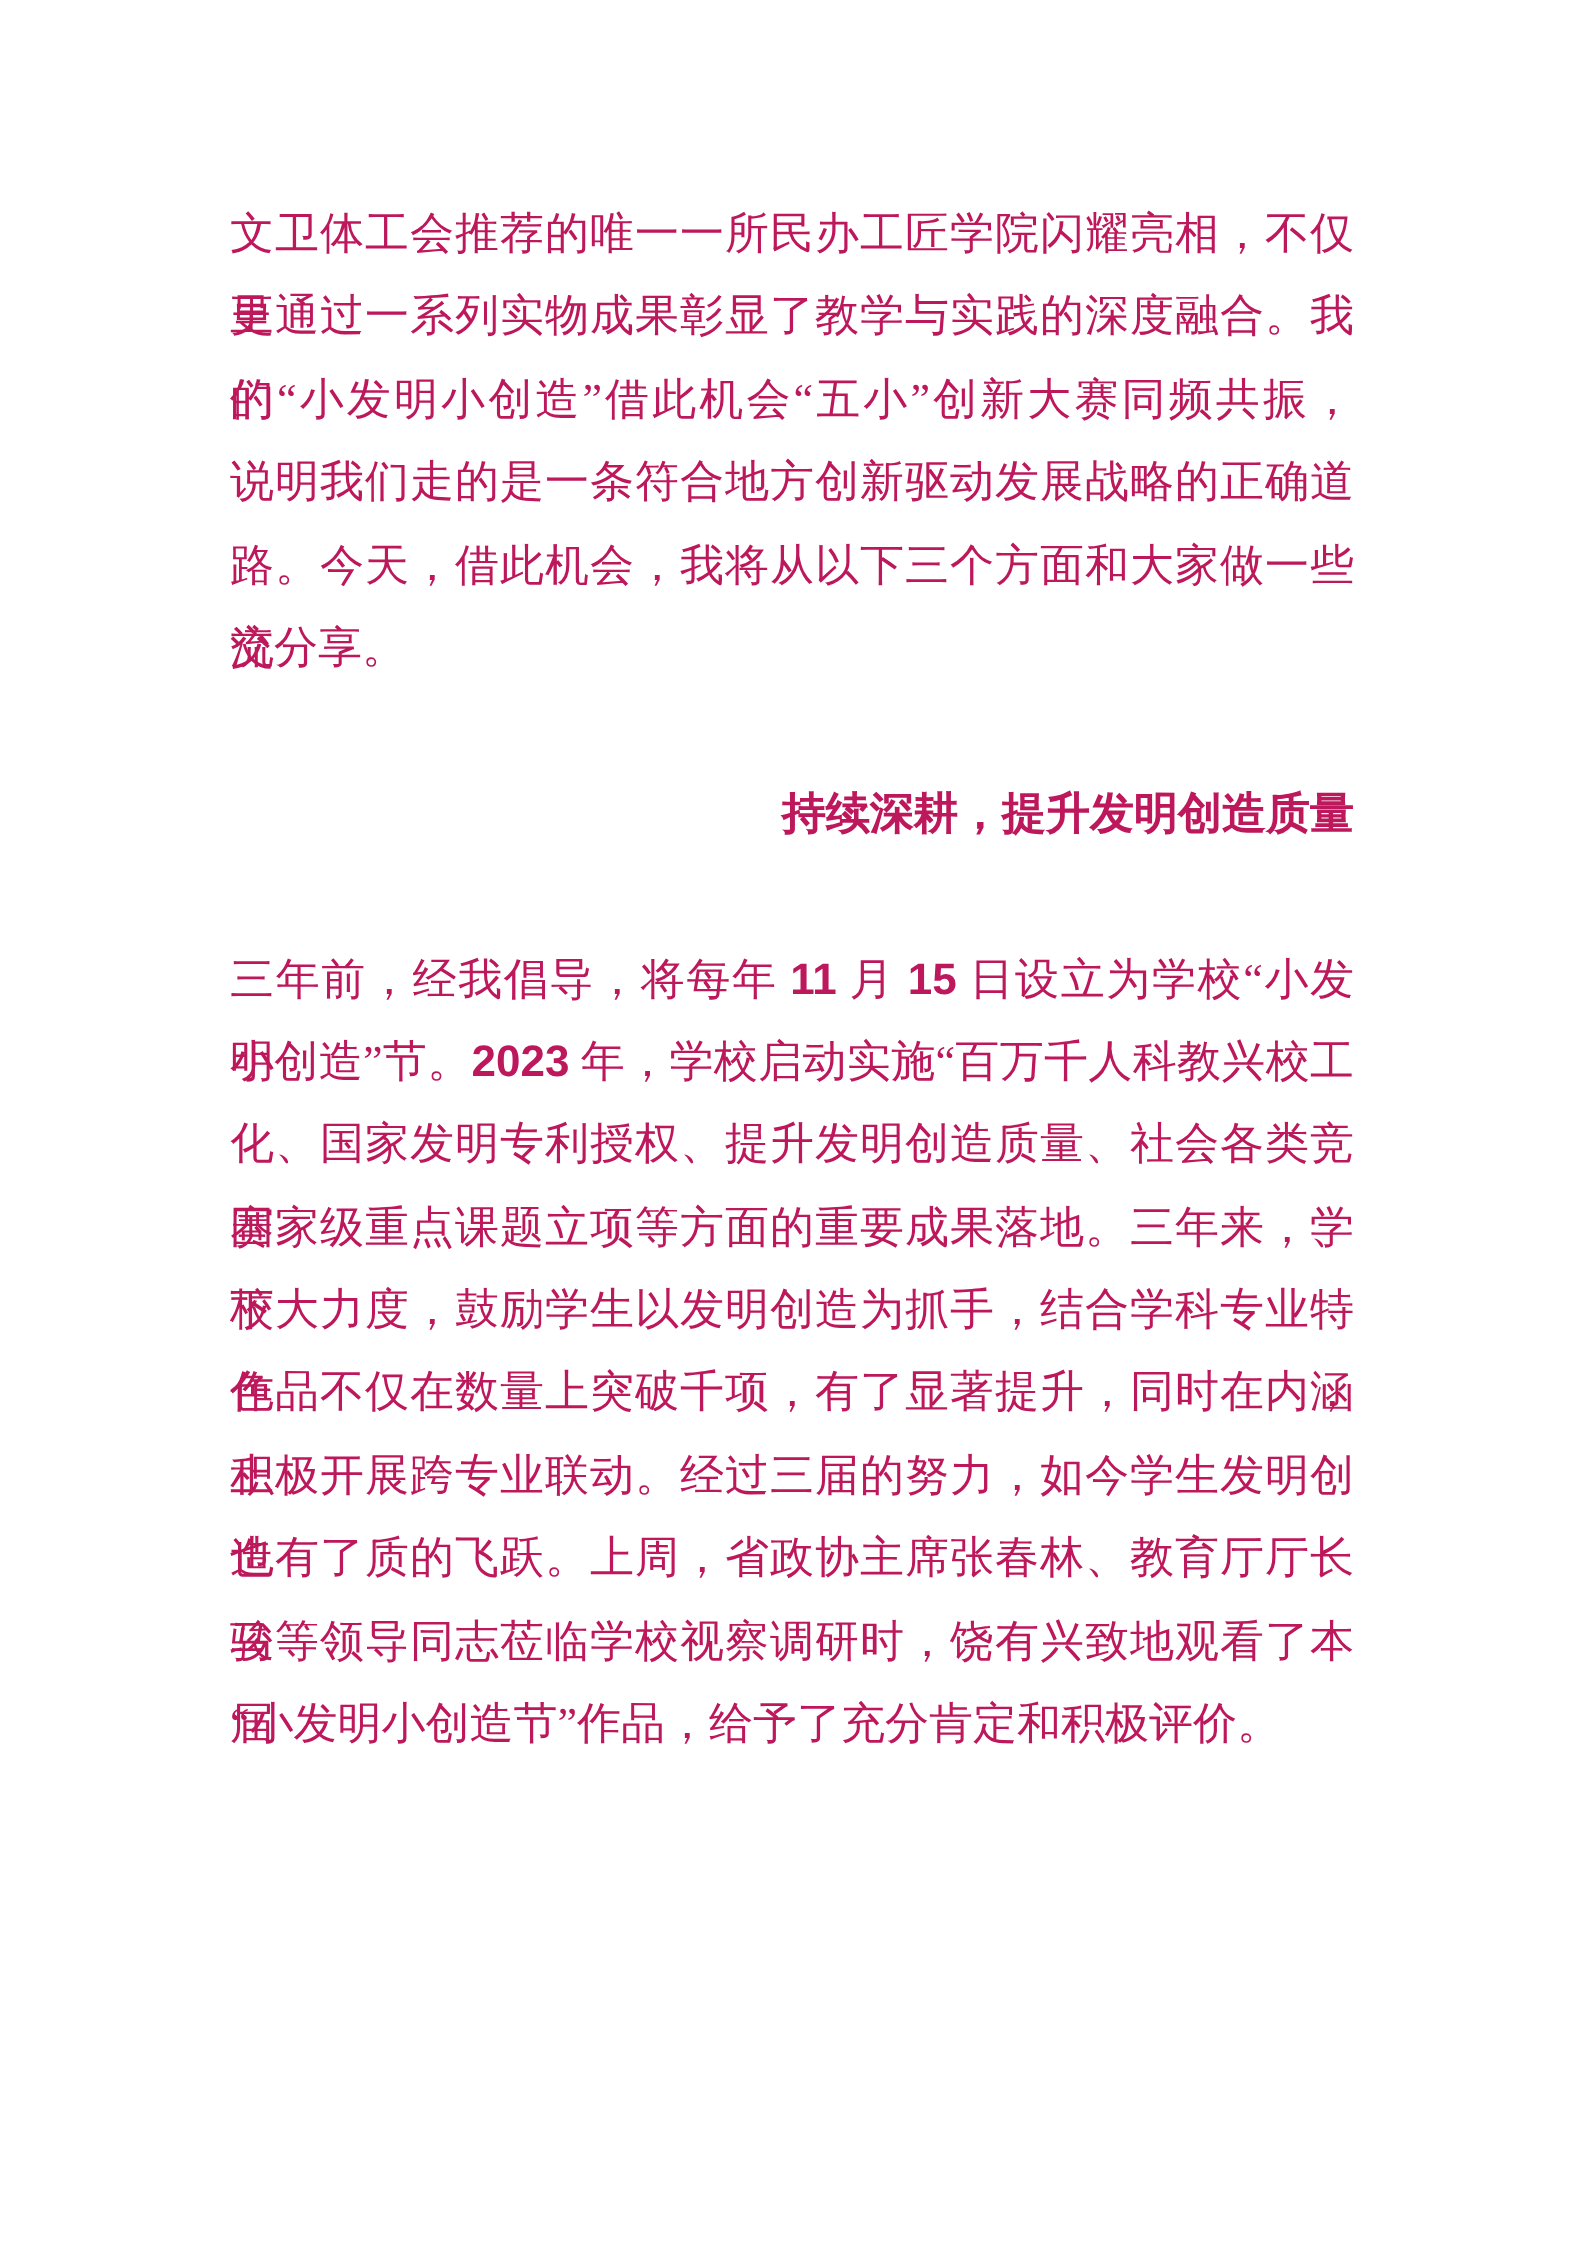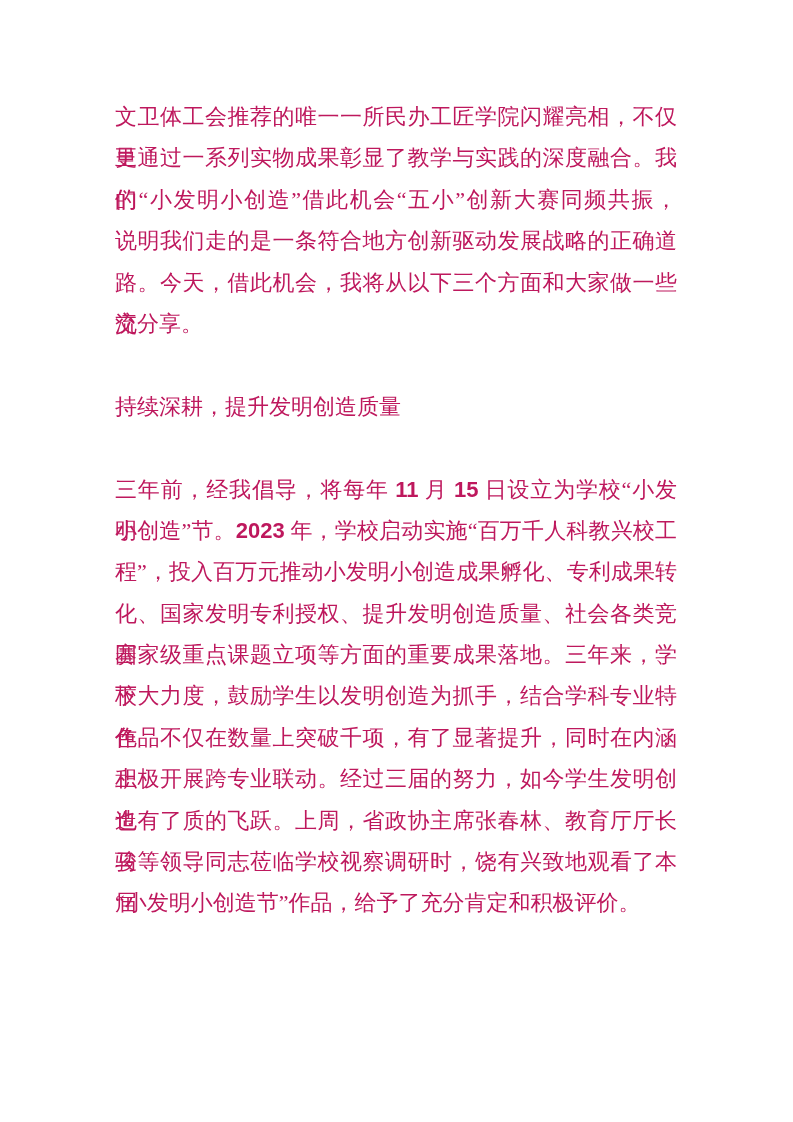--- a/index.html
+++ b/index.html
@@ -32,21 +32,22 @@
     letter-spacing: 0;
     white-space: nowrap;
   }
   .doc-line.full {
     white-space: normal;
     text-align: justify;
     text-align-last: justify;
     text-justify: inter-character;
   }
   .doc-heading {
-    font-weight: 400;
+    font-weight: 700;
+    text-align: right;
   }
   .spacer-line {
     height: 41.4px;
   }
   .num {
     font-family: "Liberation Sans", "DejaVu Sans", sans-serif;
     font-weight: 600;
     font-size: 22px;
   }
 </style>
@@ -67,21 +68,20 @@
 
     <div class="spacer-line"></div>
 
     <h2 class="doc-line doc-heading">持续深耕，提升发明创造质量</h2>
 
     <div class="spacer-line"></div>
 
     <div>
       <p class="doc-line full">三年前，经我倡导，将每年 <span class="num">11</span> 月 <span class="num">15</span> 日设立为学校“小发明</p>
       <p class="doc-line full">小创造”节。<span class="num">2023</span> 年，学校启动实施“百万千人科教兴校工</p>
-      <p class="doc-line full">程”，投入百万元推动小发明小创造成果孵化、专利成果转</p>
       <p class="doc-line full">化、国家发明专利授权、提升发明创造质量、社会各类竞赛、</p>
       <p class="doc-line full">国家级重点课题立项等方面的重要成果落地。三年来，学校</p>
       <p class="doc-line full">下大力度，鼓励学生以发明创造为抓手，结合学科专业特色，</p>
       <p class="doc-line full">作品不仅在数量上突破千项，有了显著提升，同时在内涵上</p>
       <p class="doc-line full">积极开展跨专业联动。经过三届的努力，如今学生发明创造</p>
       <p class="doc-line full">也有了质的飞跃。上周，省政协主席张春林、教育厅厅长马</p>
       <p class="doc-line full">骏等领导同志莅临学校视察调研时，饶有兴致地观看了本届</p>
       <p class="doc-line">“小发明小创造节”作品，给予了充分肯定和积极评价。</p>
     </div>
 

